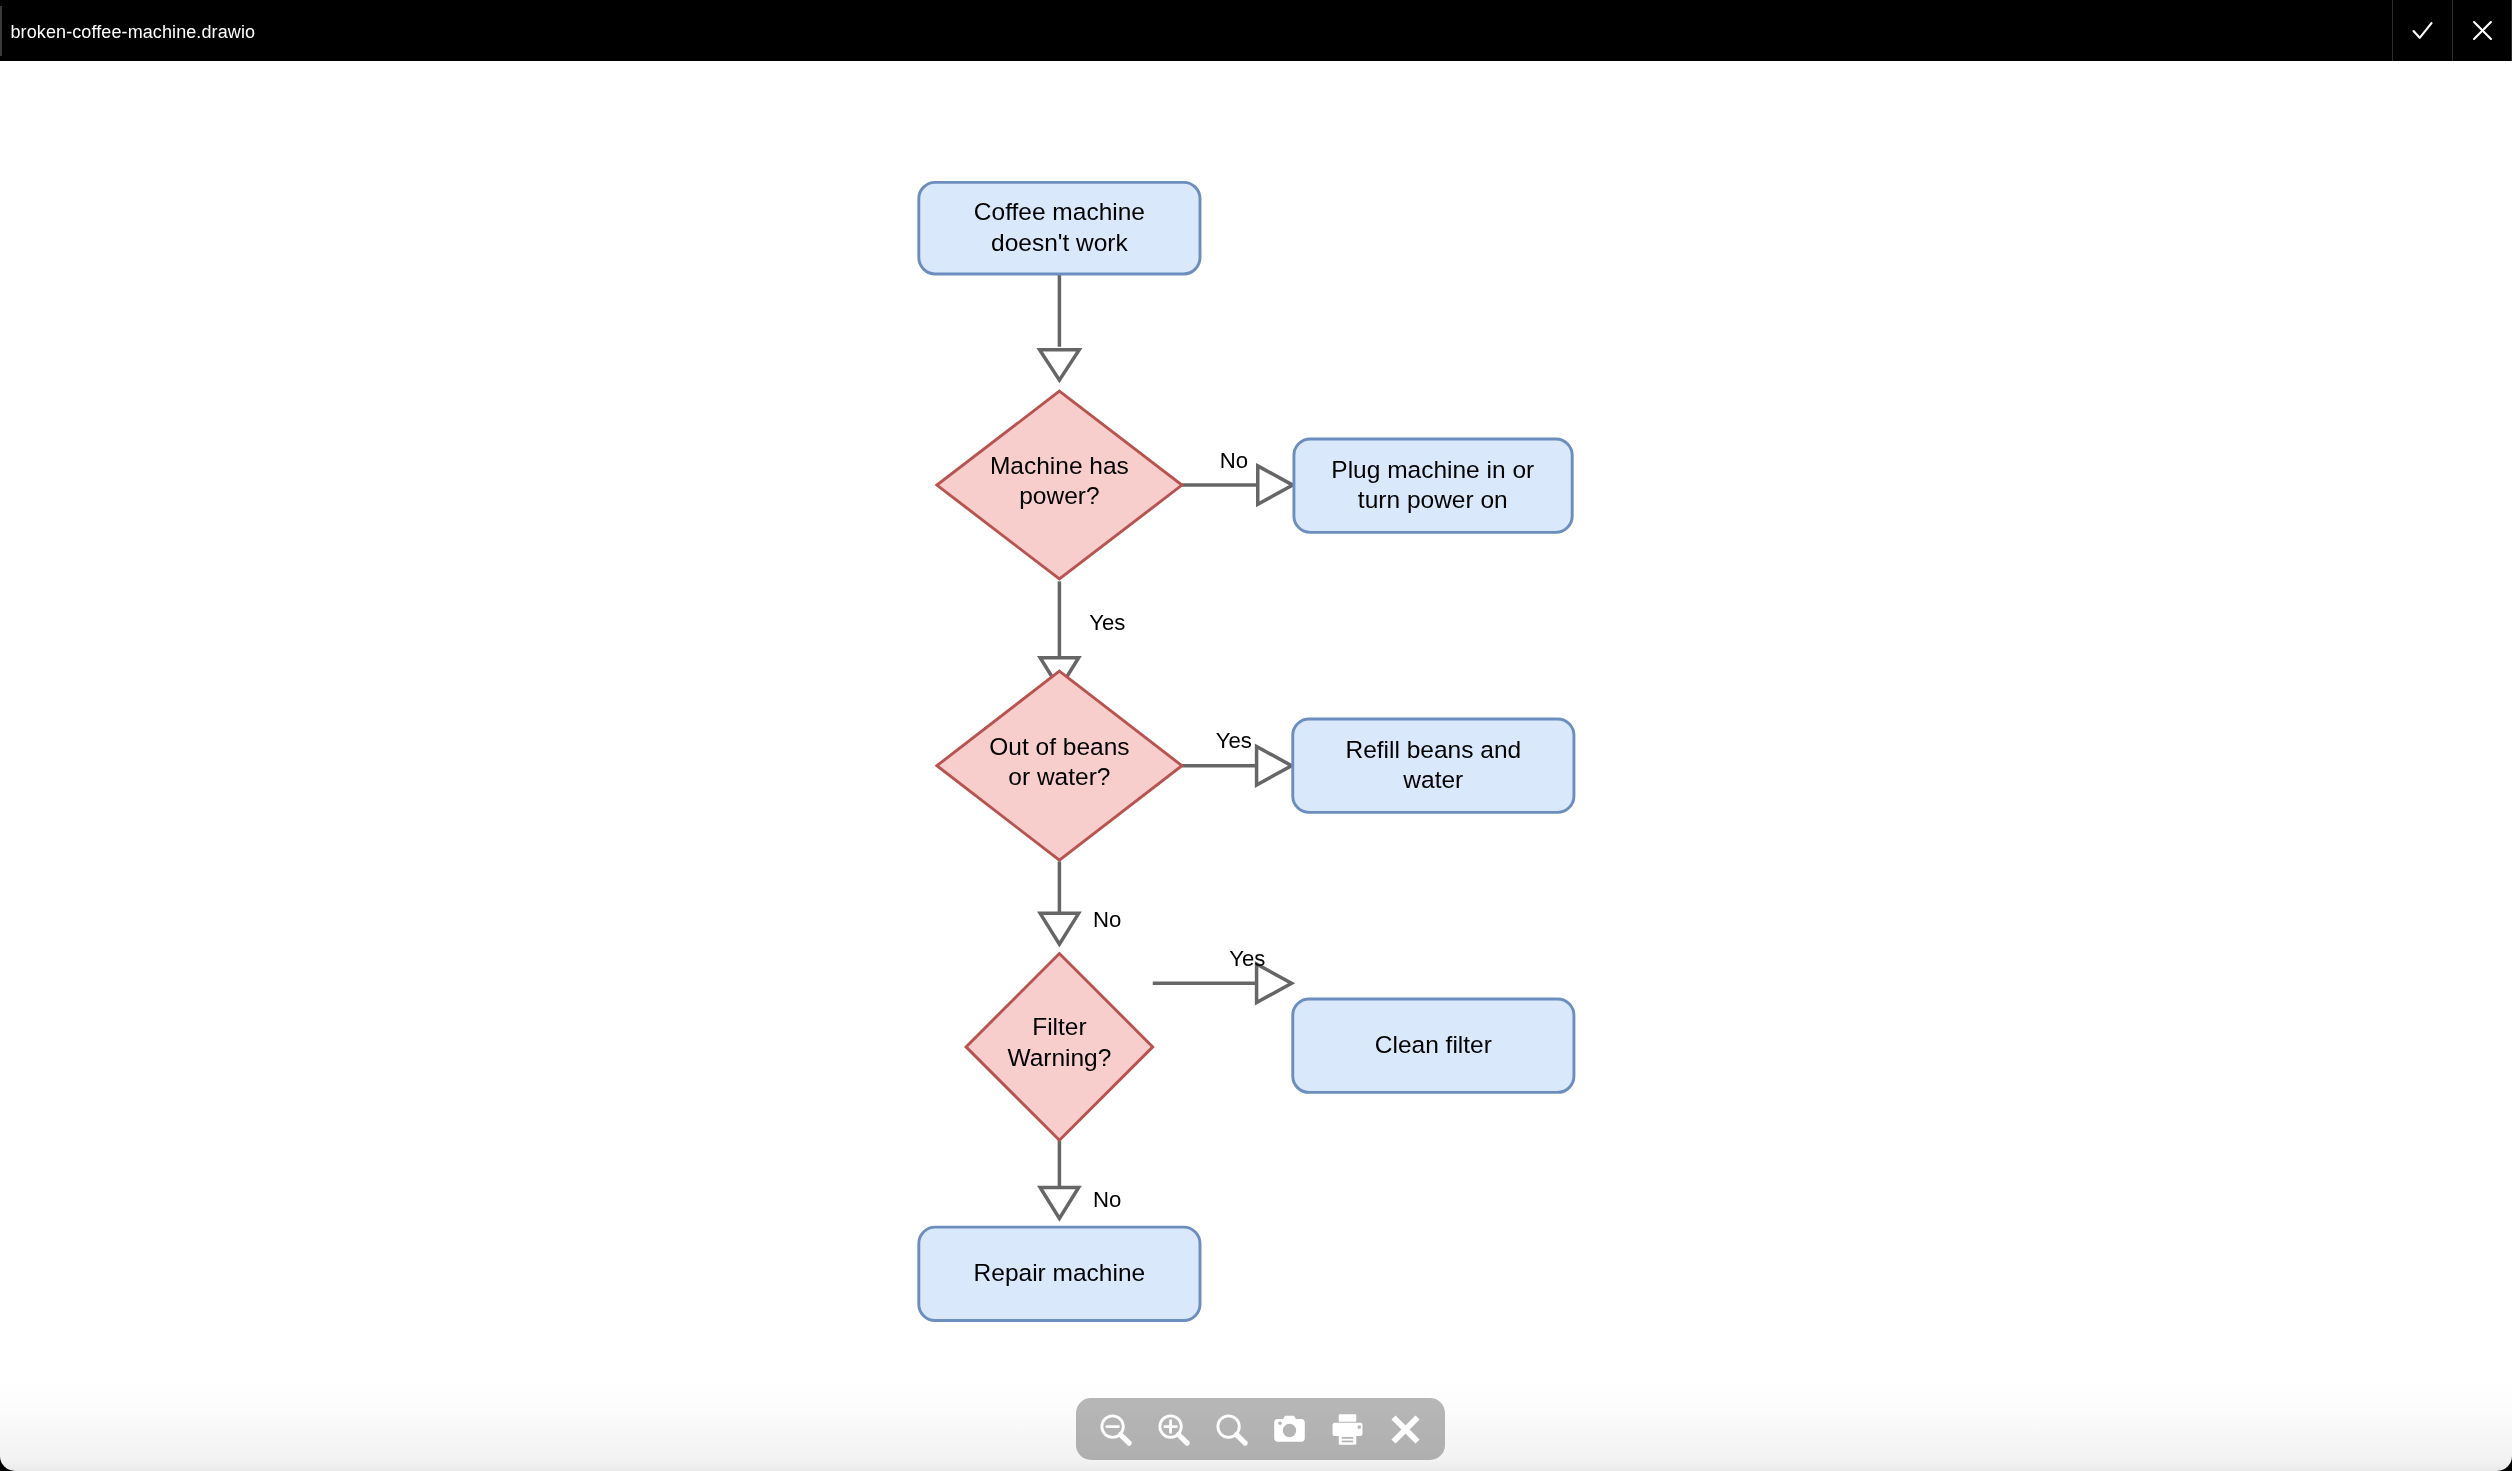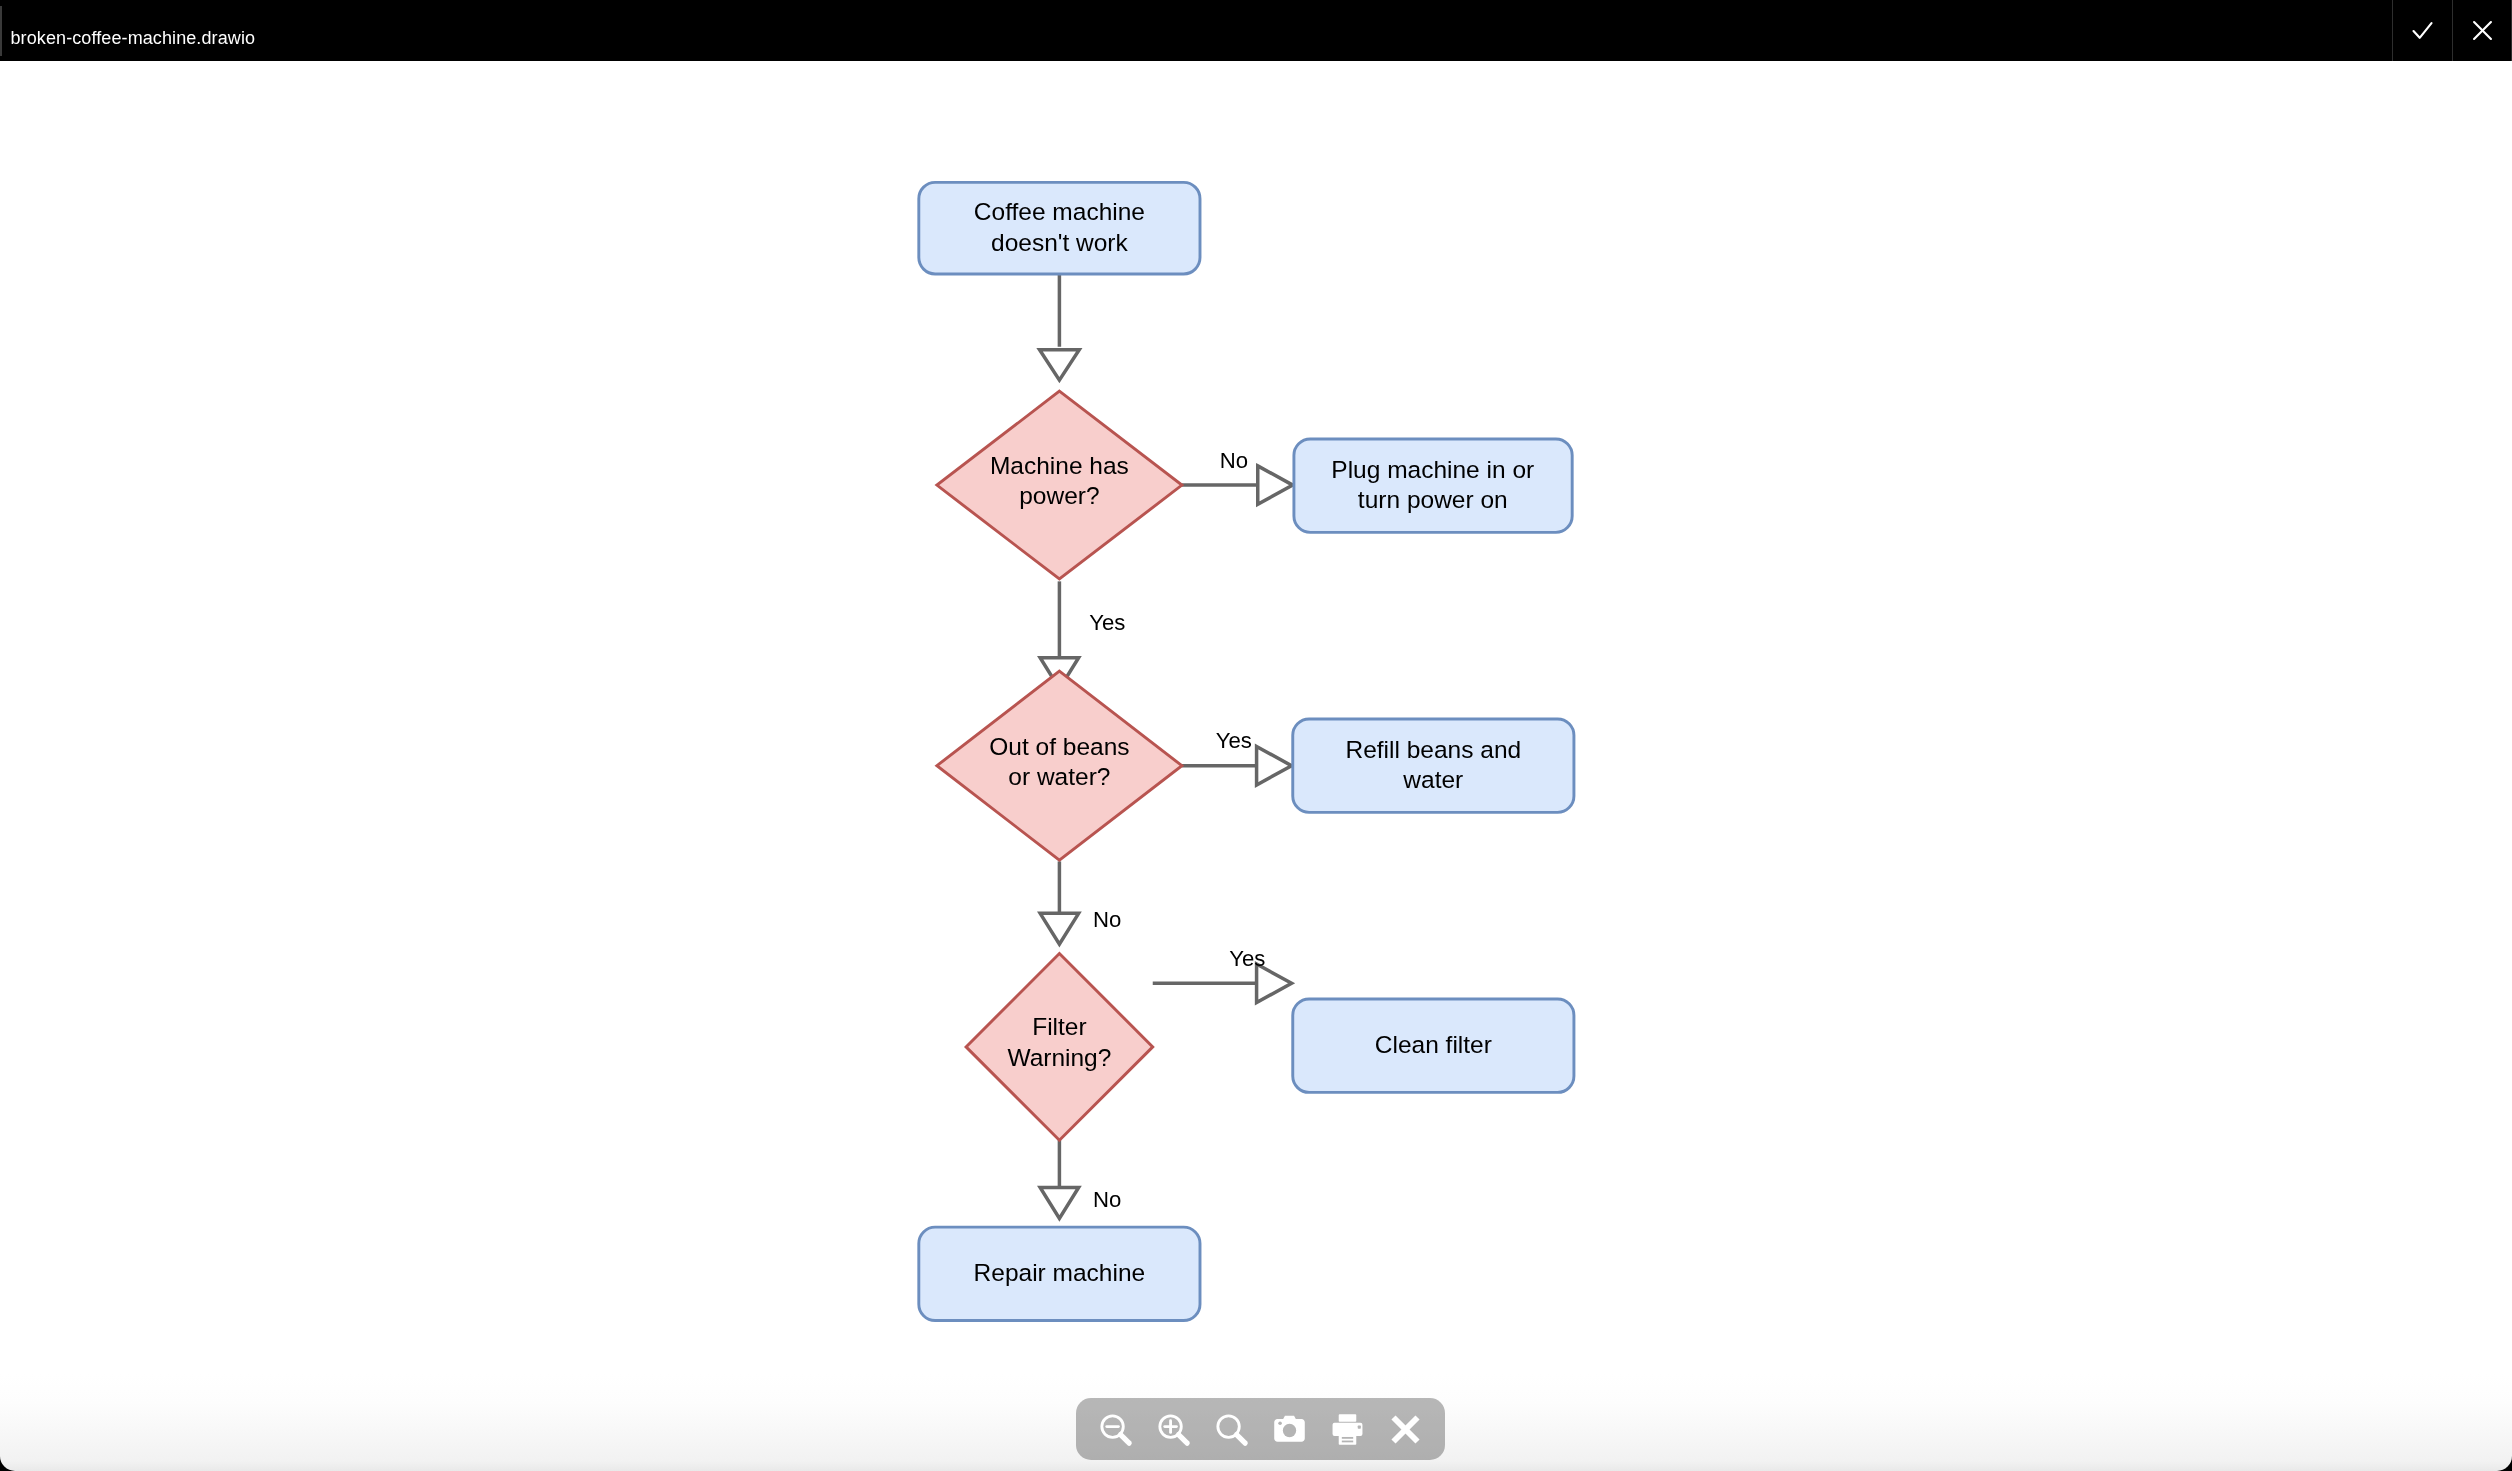--- a/index.html
+++ b/index.html
@@ -24,21 +24,21 @@
     background: #000000;
     display: flex; align-items: center;
   }
   #titlebar-accent {
     position: absolute; left: 0; top: 5.8px;
     width: 2.3px; height: 50px;
     background: #3a3a3a;
   }
   #title-text {
     position: absolute;
-    left: 10.5px; top: 8px; height: 61px;
+    left: 10.5px; top: 2px; height: 61px;
     line-height: 61px;
     color: #ffffff;
     font-size: 18px;
     font-family: "Liberation Sans", sans-serif;
     letter-spacing: 0.1px;
     white-space: nowrap;
   }
   .win-btn {
     position: absolute; top: 0;
     width: 60px; height: 61px;

